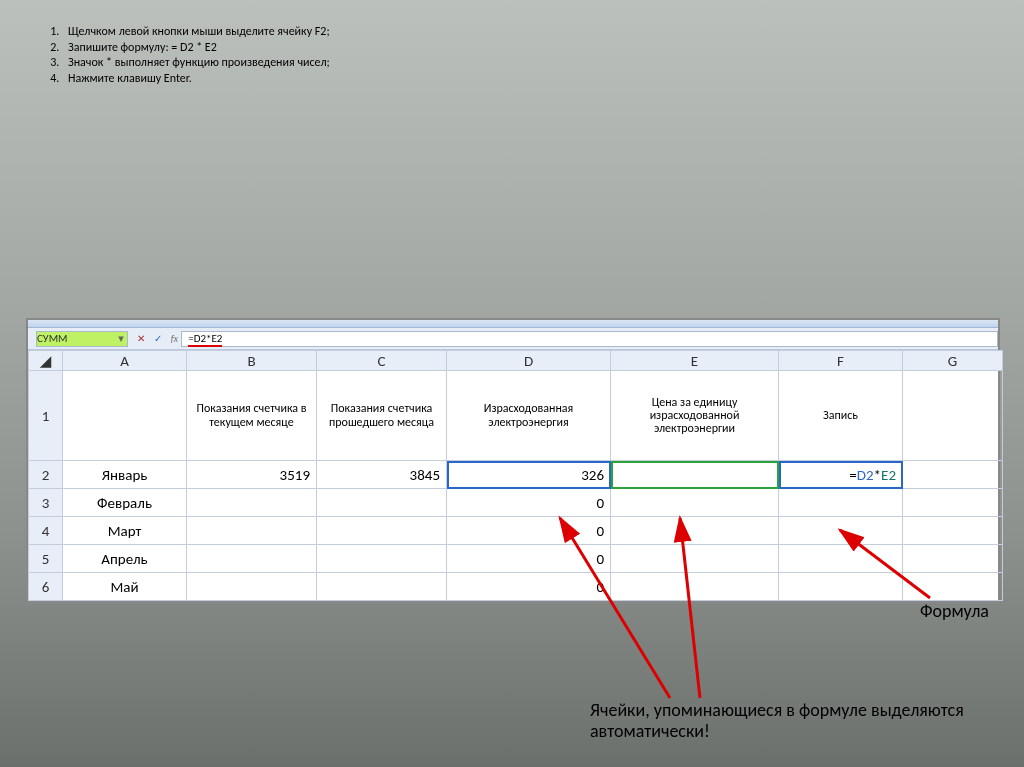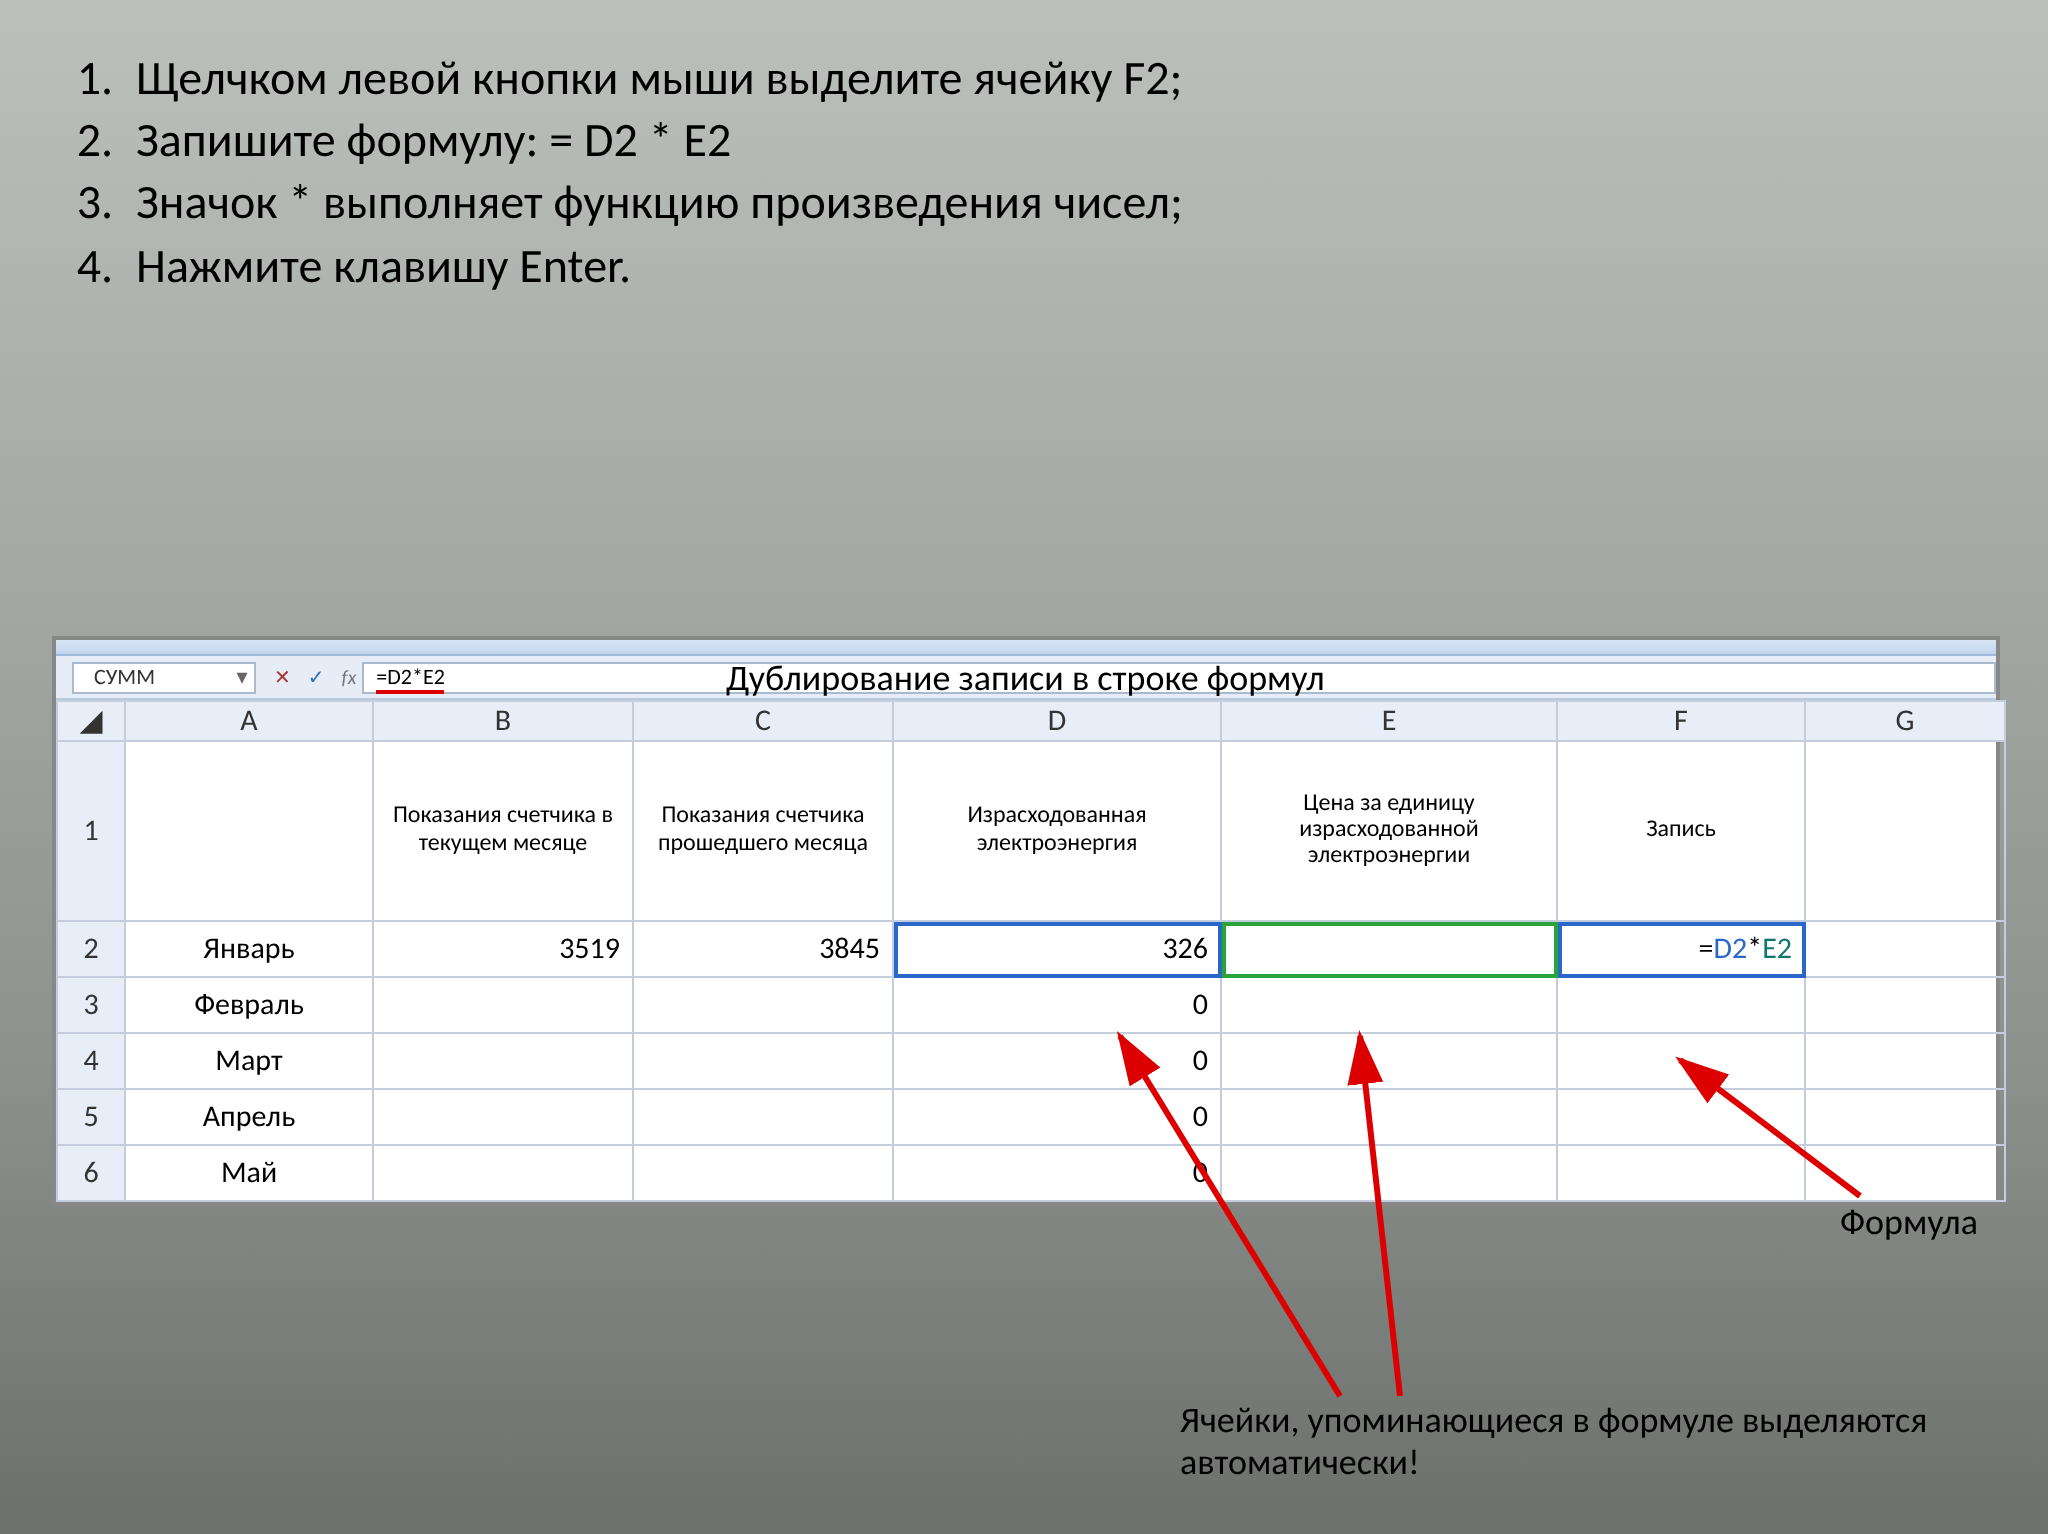--- a/index.html
+++ b/index.html
@@ -5,30 +5,30 @@
   * { box-sizing: border-box; margin: 0; padding: 0; }
   body {
     width: 1024px; height: 767px;
     font-family: "Calibri", Arial, sans-serif;
     background: linear-gradient(#bcc0bd, #a2a7a3 40%, #8c918d 70%, #6c706d);
     position: relative; overflow: hidden;
   }
   .slide { padding: 24px 34px 0 34px; color: #000; }
   .slide h1 { font-size: 42px; font-weight: 400; margin-bottom: 14px; }
   .intro { font-size: 20px; line-height: 1.25; margin-bottom: 4px; }
-  ol.steps { font-size: 24px; margin-left: 28px; line-height: 1.3; }
+  ol.steps { font-size: 12px; margin-left: 28px; line-height: 1.3; }
   ol.steps li { padding-left: 6px; }
 
   .ss-wrap {
     position: absolute; left: 26px; top: 318px; width: 974px;
     border: 2px solid #888; background: #fff;
   }
   .ribbon-thin { height: 8px; background: linear-gradient(#d9e6f5,#c0d4ed); border-bottom:1px solid #9fb7d8;}
   .fbar { display:flex; align-items:center; height:22px; background:#e6edf6; border-bottom:1px solid #b9c9de; font-size:11px; }
-  .namebox { width:92px; text-align:center; border:1px solid #abb9cc; margin:0 6px 0 8px; background:#ffffff; height:16px; line-height:14px; display:flex; align-items:center; padding-left:10px; color:#333;}
+  .namebox { width:92px; text-align:center; border:1px solid #abb9cc; margin:0 6px 0 8px; background:#bef264; height:16px; line-height:14px; display:flex; align-items:center; padding-left:0; color:#333;}
   .nbdown{width:12px;text-align:center;color:#666;}
   .fxicons span{margin:0 3px;color:#777;font-size:10px;}
   .fxicons .x{color:#aa3333;} .fxicons .ck{color:#2c6fbb;}
   .fxinput{flex:1;padding-left:6px;height:16px;border:1px solid #abb9cc;background:#fff;color:#000;font-family:Calibri;}
   .fxinput span.under{border-bottom:2px solid #d00;}
   .dup-note{position:absolute; left:335px; top:0px; font-size:18px; color:#000;}
   .dup-wrap{position:relative;}
 
   table.grid { border-collapse: collapse; width: 100%; table-layout: fixed; }
   table.grid th, table.grid td { border:1px solid #c3cddb; font-size:15px; }
@@ -67,21 +67,20 @@
         <span>СУММ</span>
         <span class="nbdown" style="margin-left:auto">▾</span>
       </div>
       <span class="fxicons">
         <span class="x">✕</span>
         <span class="ck">✓</span>
         <span style="font-style:italic;">fx</span>
       </span>
       <div class="fxinput"><span class="under">=D2*E2</span></div>
     </div>
-    <div class="dup-note">Дублирование записи в строке формул</div>
   </div>
 
   <table class="grid">
     <colgroup>
       <col style="width:34px">
         <col style="width:124px">
         <col style="width:130px">
         <col style="width:130px">
       <col style="width:164px">
         <col style="width:168px">

